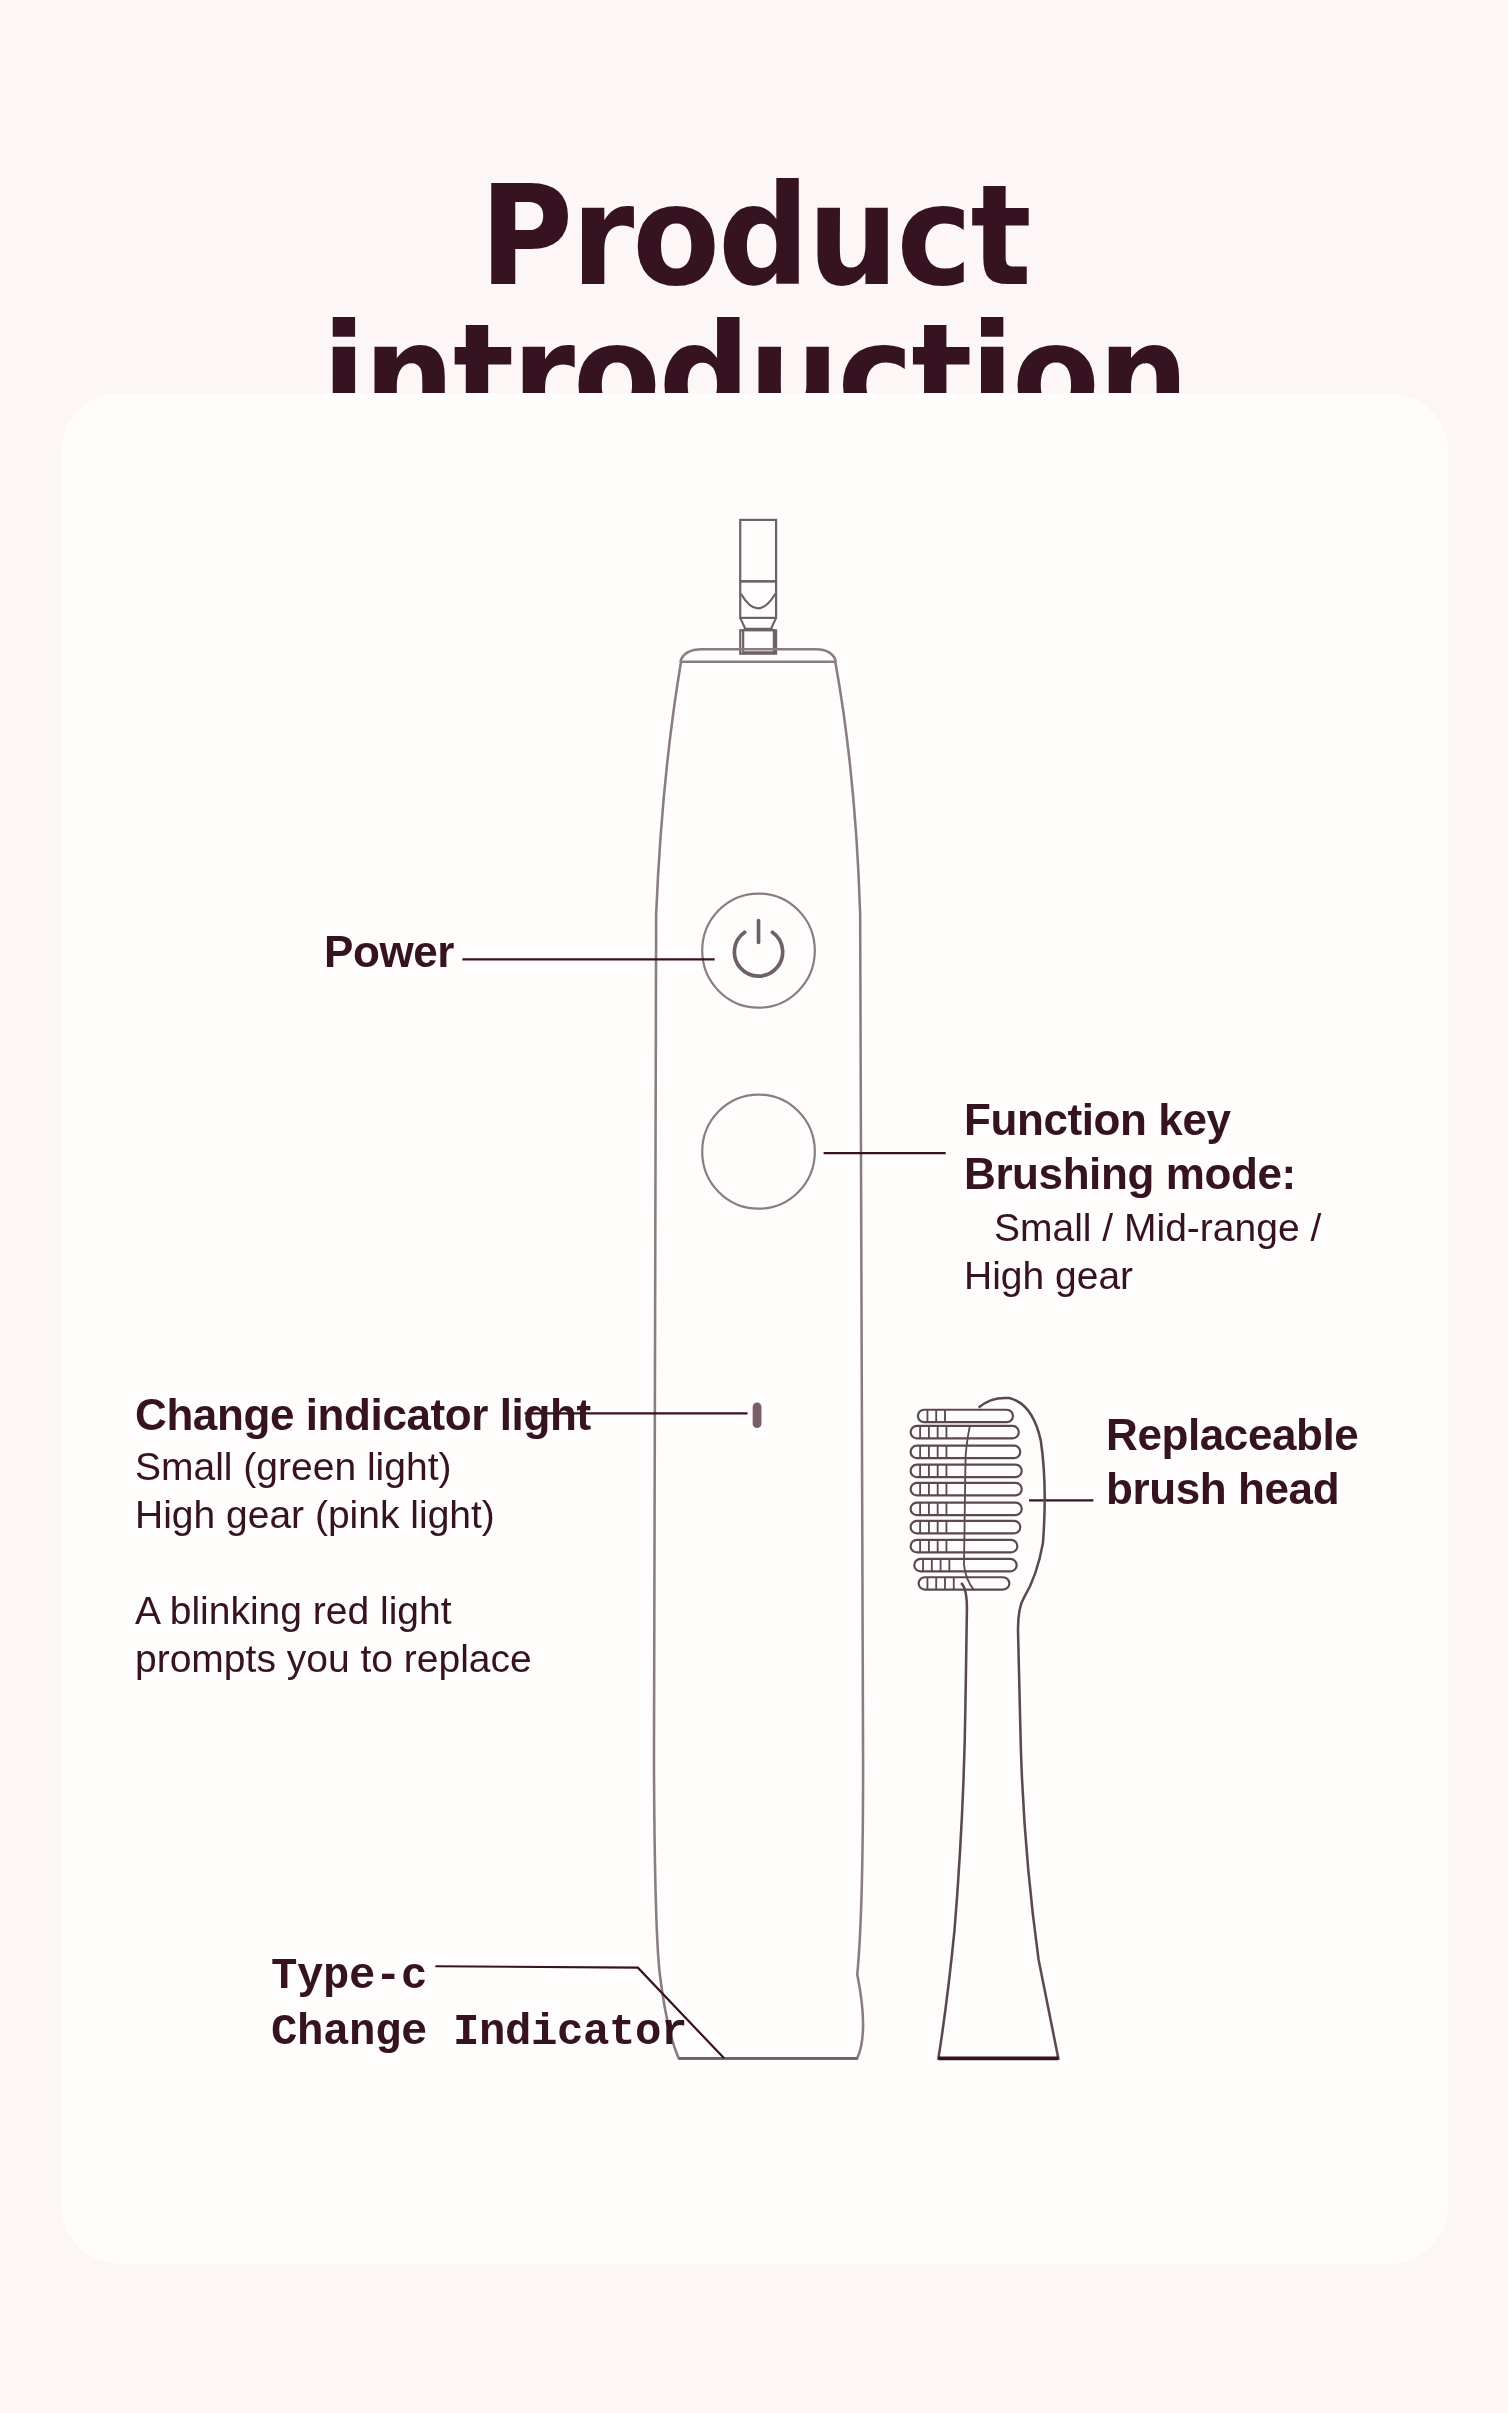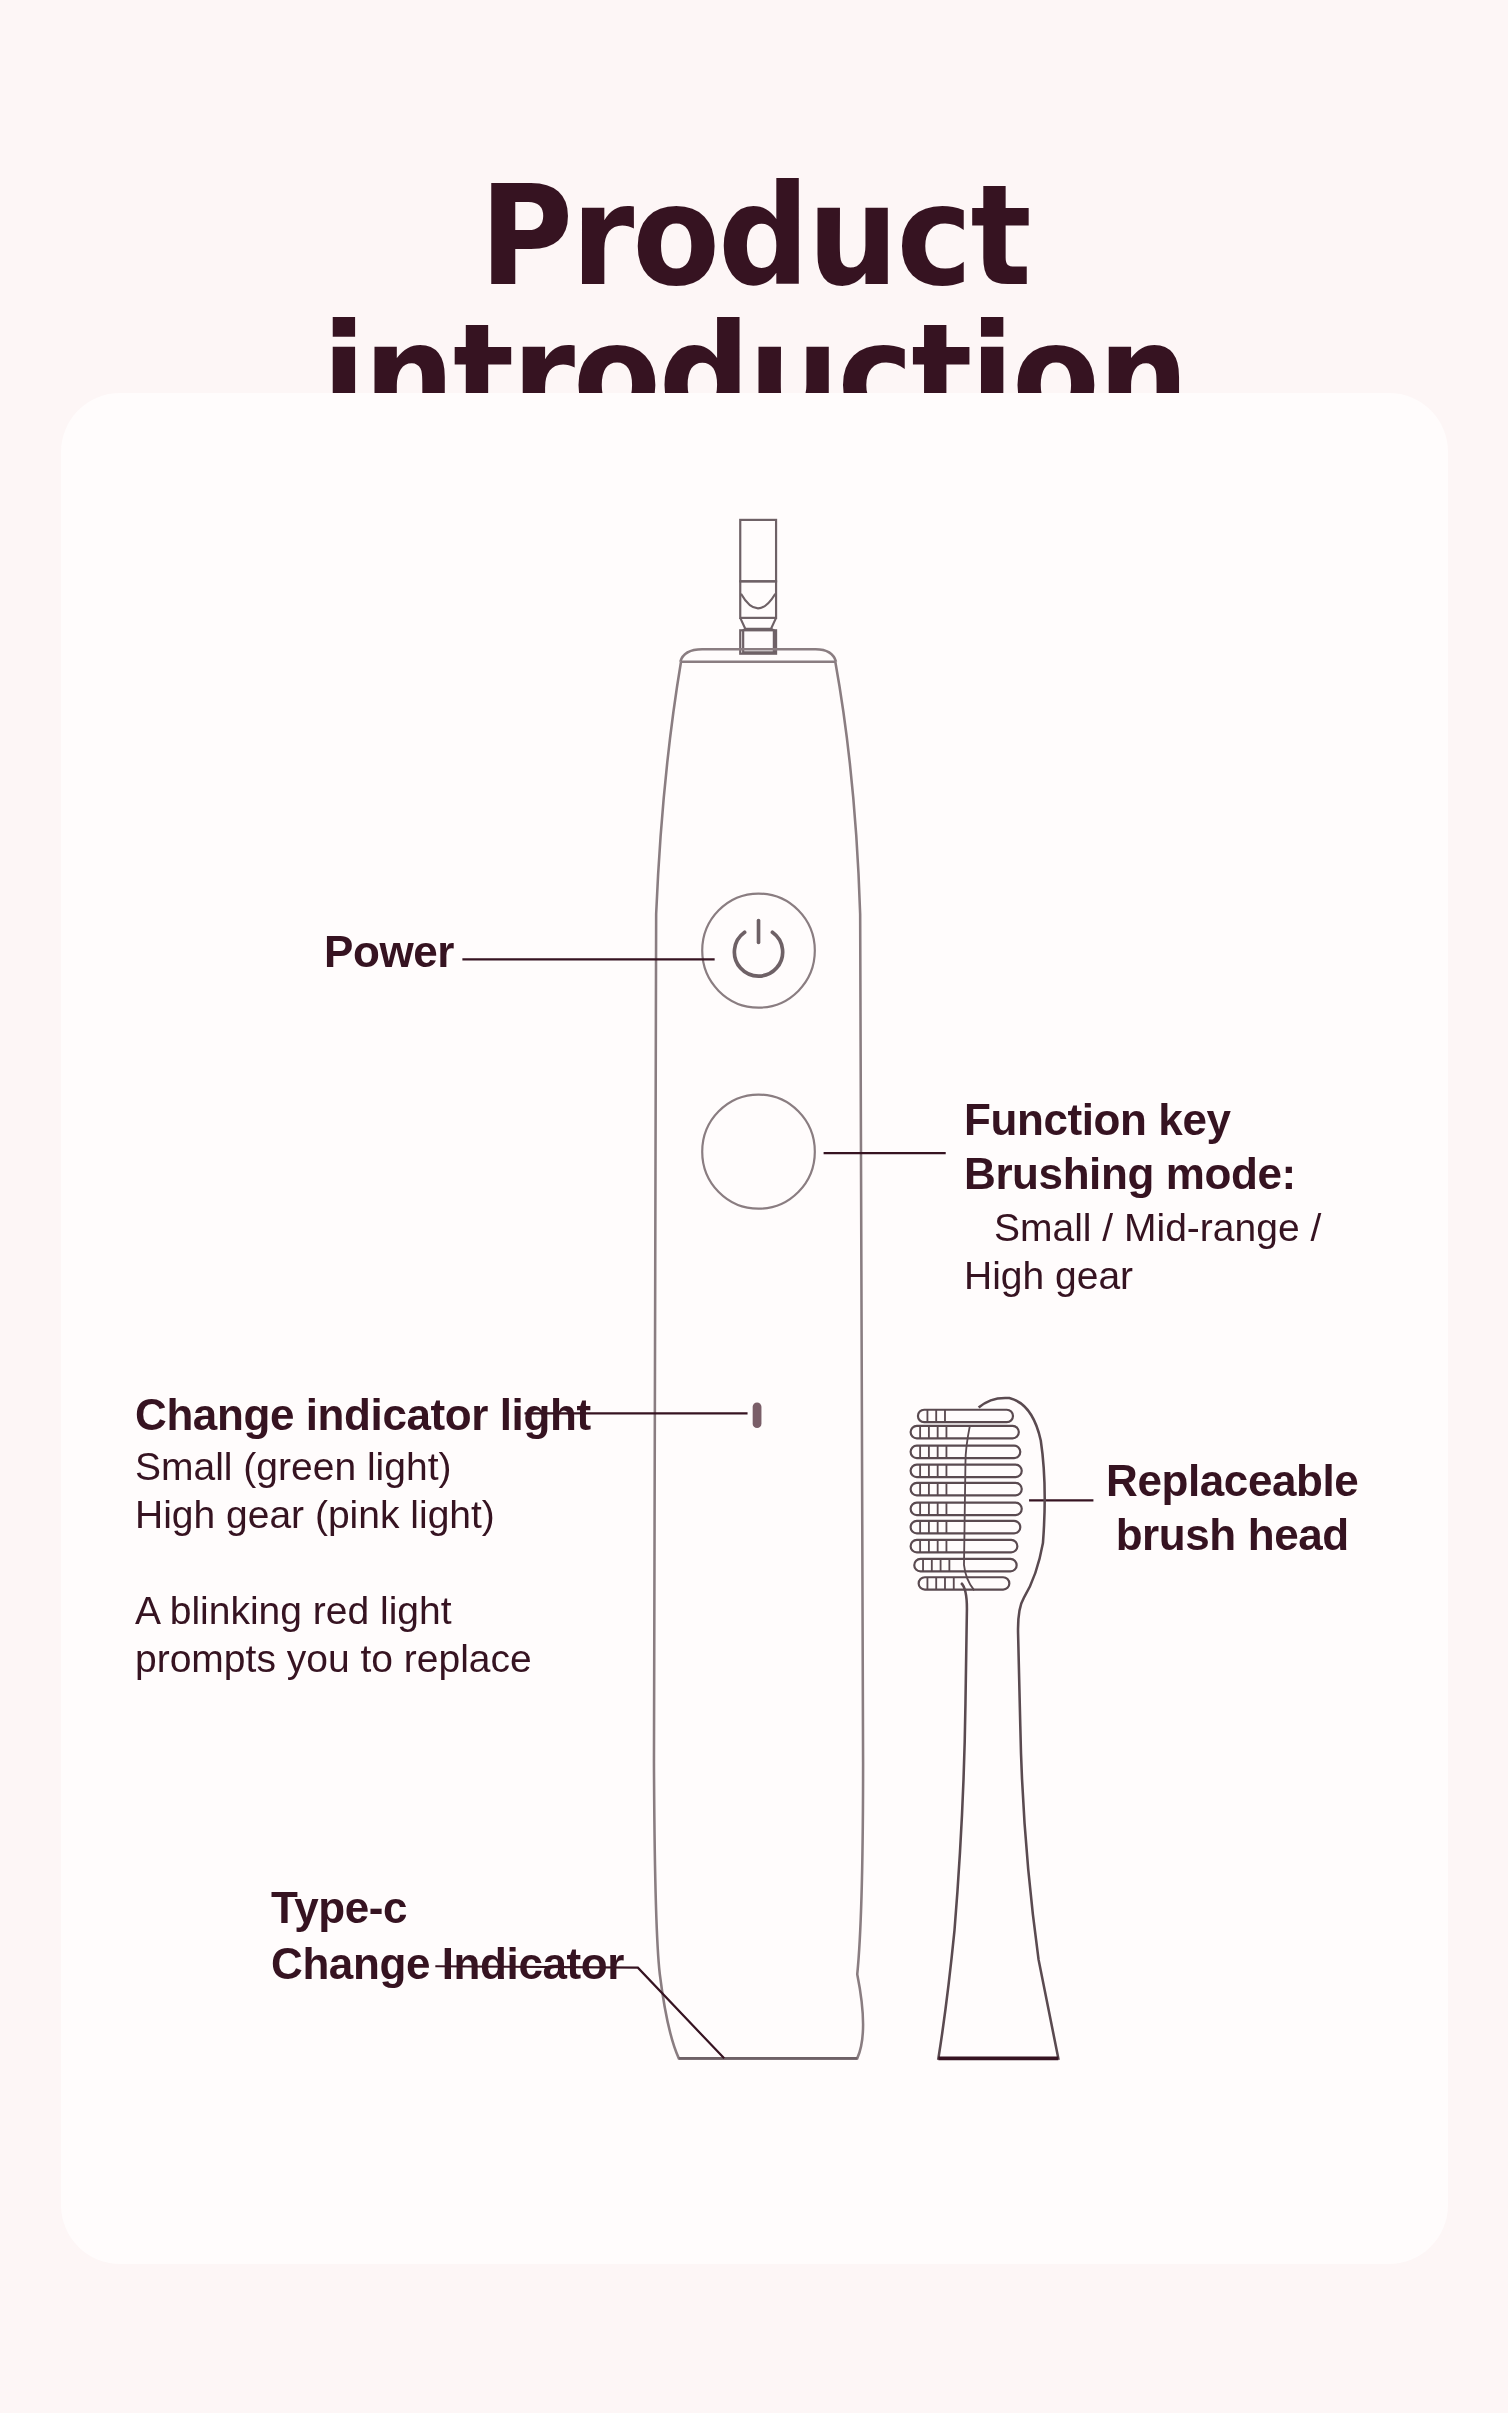--- a/index.html
+++ b/index.html
@@ -21,23 +21,23 @@
   .bold { font-weight:700; font-size:44px; letter-spacing:-0.4px; }
   .reg { font-weight:400; font-size:39px; }
   .lbl-power { left:324px; top:926px; }
   .lbl-function { left:964px; top:1093px; line-height:54px; }
   .lbl-function .reg { line-height:48px; display:block; }
   .lbl-function .sub { margin-top:2.9px;margin-left:30px; }
   .lbl-gear { left:135px; top:1387px; }
   .lbl-gear .bold { line-height:56px; display:block; }
   .lbl-gear .reg { line-height:48px; display:block; }
   .lbl-gear .gap { margin-top:48px; }
-  .lbl-replace { left:1106px; top:1454px;text-align:center; }
+  .lbl-replace { left:1106px; top:1408px; }
   .lbl-replace .bold { line-height:54px; display:block; }
-  .lbl-typec { left:271px; top:1880px; }
+  .lbl-typec { left:271px; top:1948px;font-family:Liberation Mono, monospace; }
   .lbl-typec .bold { line-height:56px; display:block; }
 </style>
 </head>
 <body>
 
 <div class="title">Product introduction</div>
 
 <div class="card"></div>
 
 <svg class="diagram" viewBox="0 0 2063 3300" xmlns="http://www.w3.org/2000/svg">

